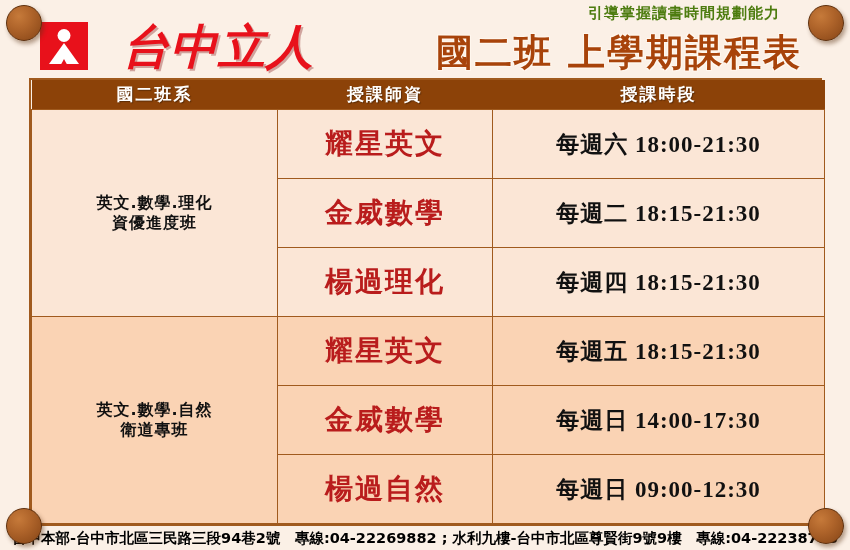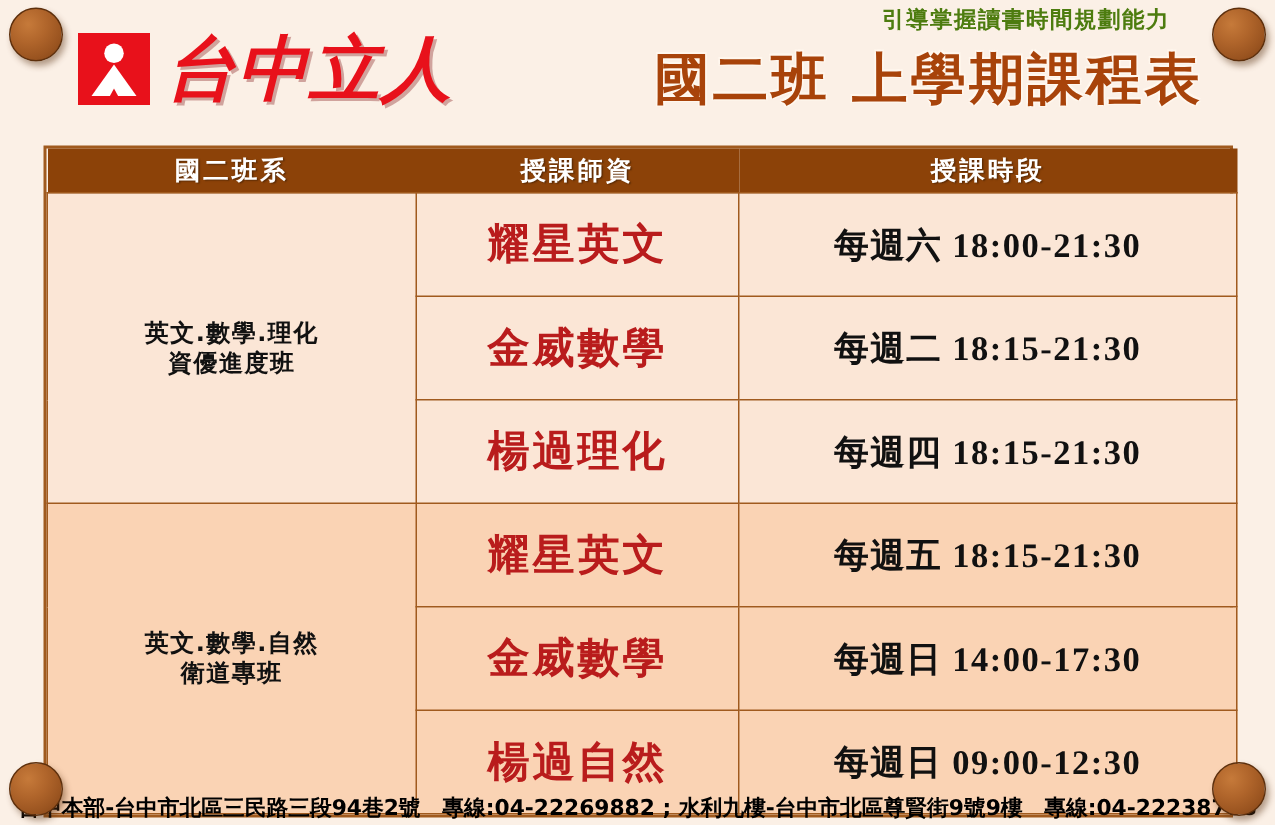--- a/index.html
+++ b/index.html
@@ -33,24 +33,25 @@
 
   
   .header {
     position: absolute;
     left: 0; top: 0;
     width: 850px;
     height: 78px;
   }
   .logo-wrap {
     position: absolute;
-    left: 52px;
+    left: 40px;
     top: 22px;
     display: flex;
     align-items: center;
+    gap: 24px;
   }
   .logo-mark {
     width: 48px;
     height: 48px;
     background: #e8111b;
     position: relative;
     flex: none;
   }
   .logo-mark .head {
     position: absolute;
@@ -125,21 +126,20 @@
 
   
   .table {
     position: absolute;
     left: 29px;
     top: 78px;
     width: 793px;
     border: 2px solid #a05a1e;
     box-sizing: border-box;
     border-collapse: collapse;
-    margin-top: 19px;
   }
   table.sched {
     width: 100%;
     border-collapse: collapse;
     table-layout: fixed;
   }
   table.sched col.c1 { width: 246px; }
   table.sched col.c2 { width: 215px; }
   table.sched col.c3 { width: 332px; }
 

